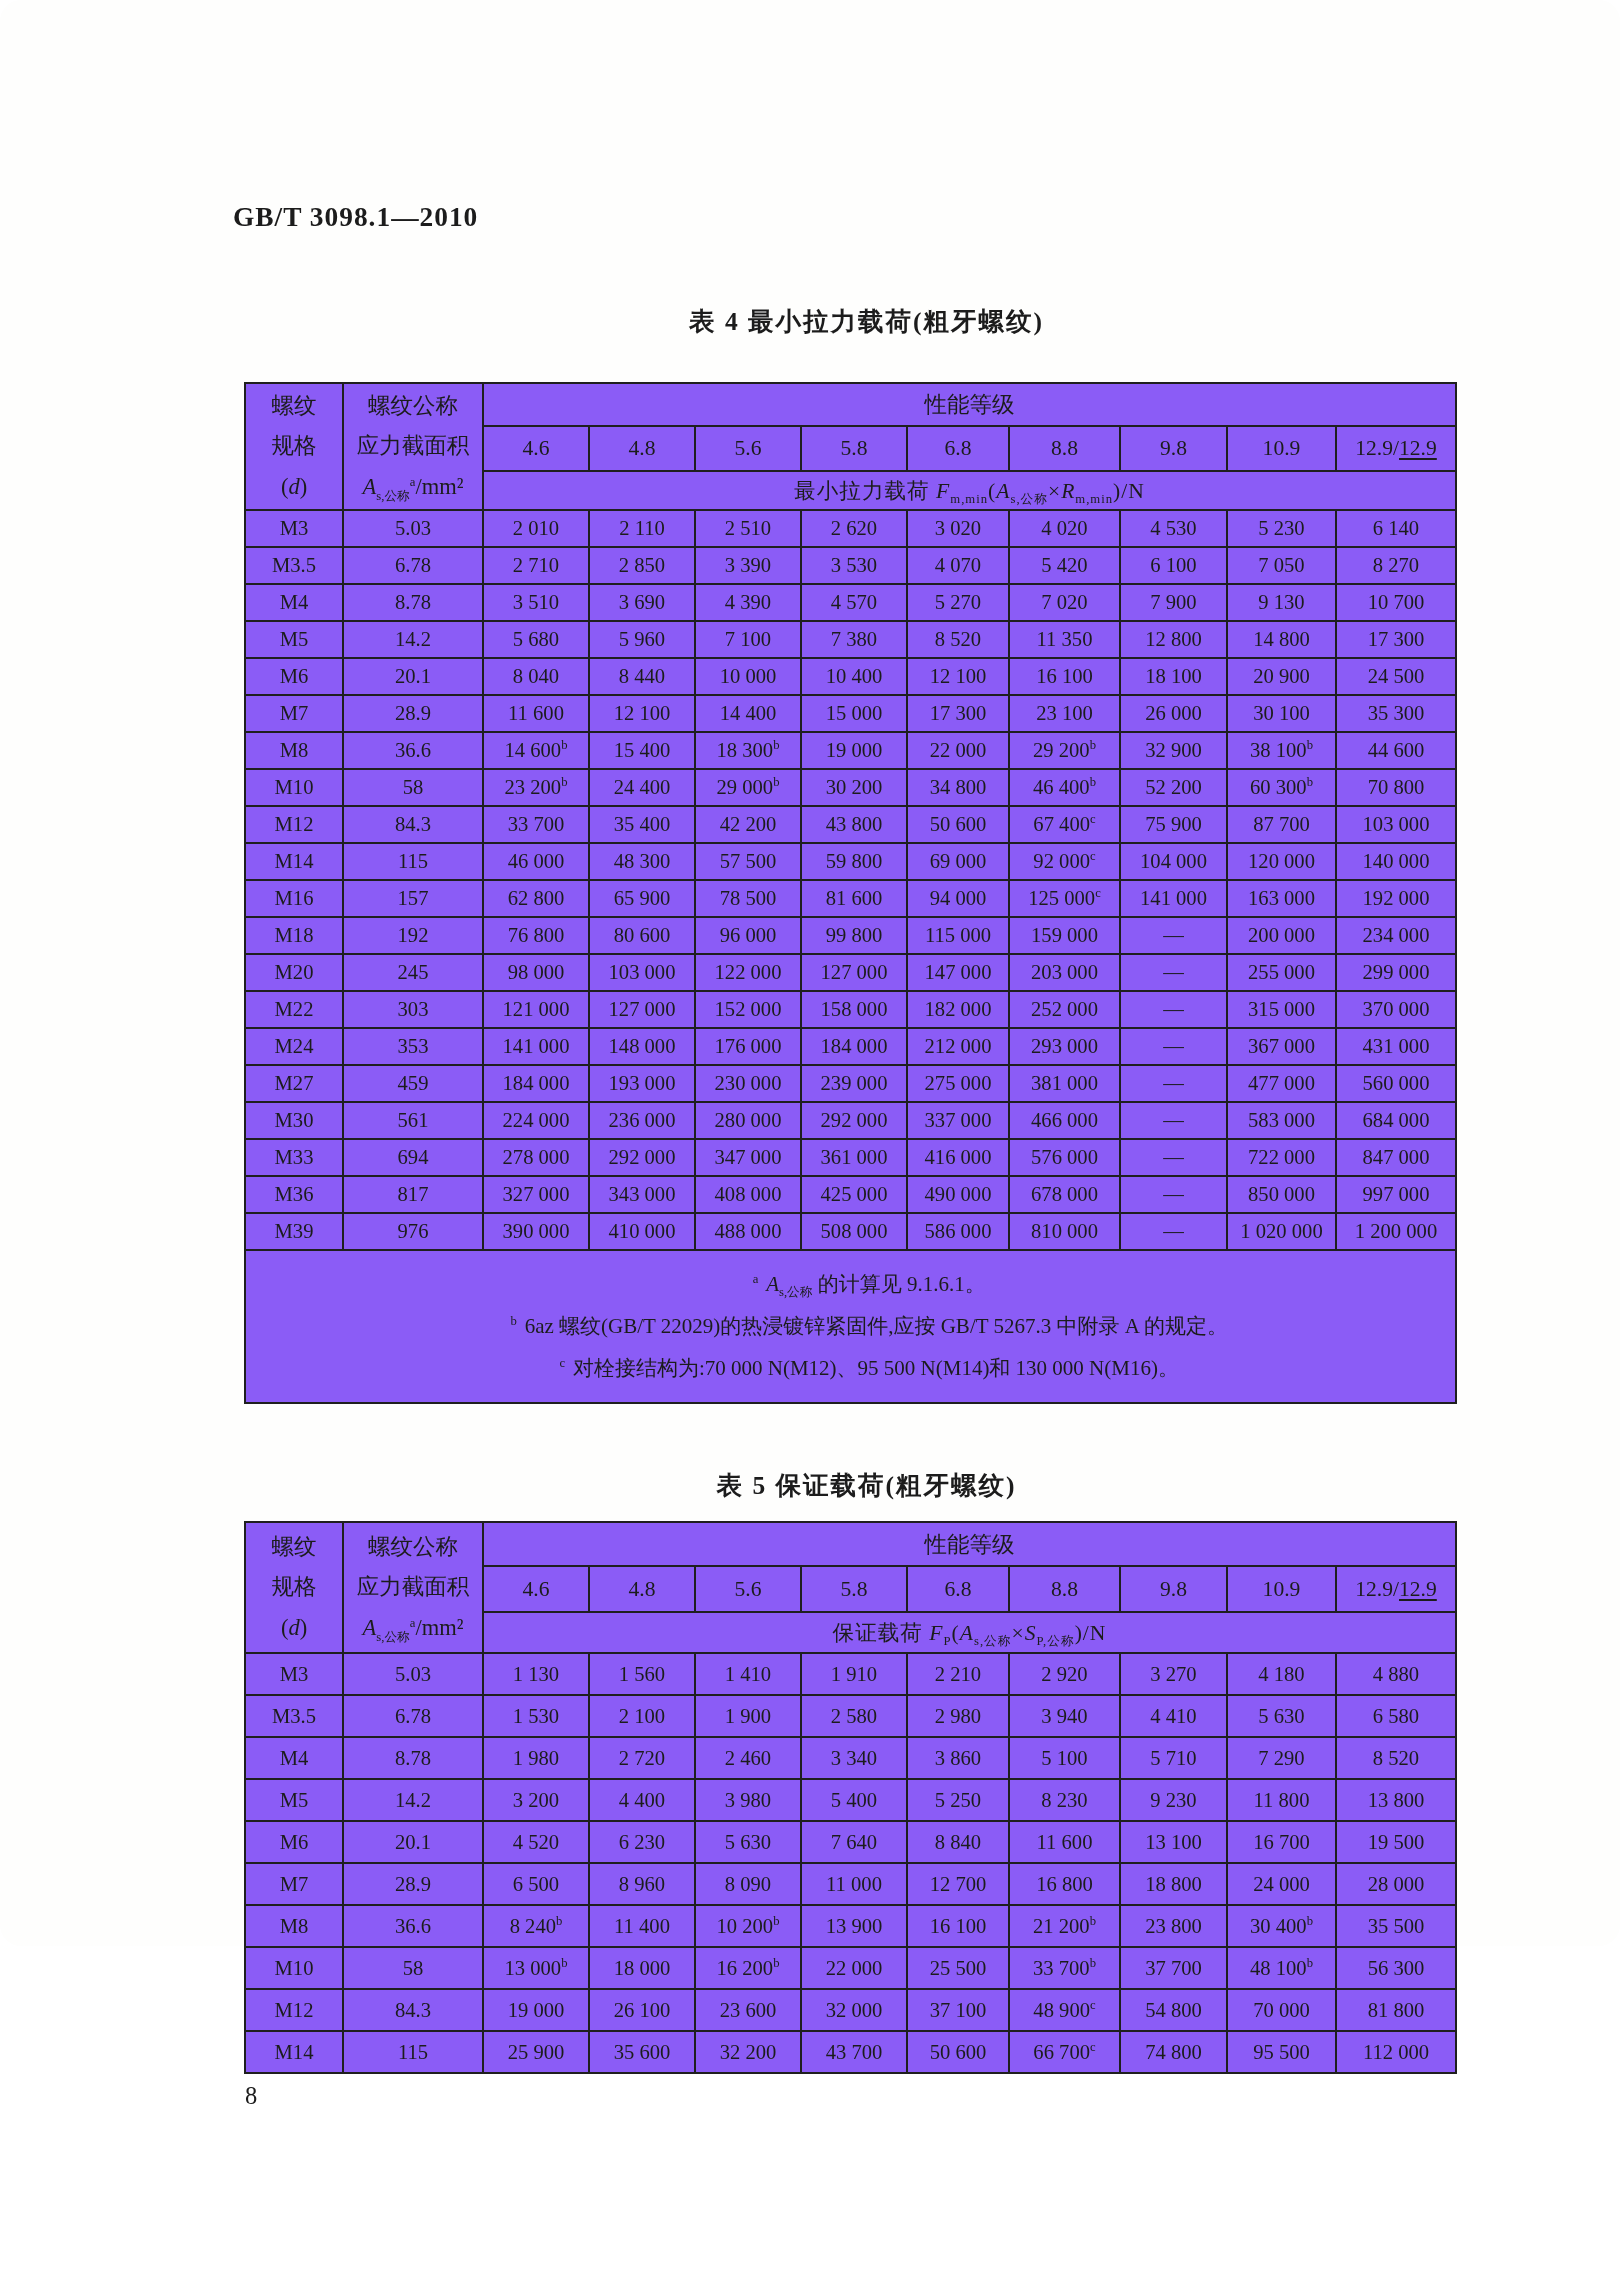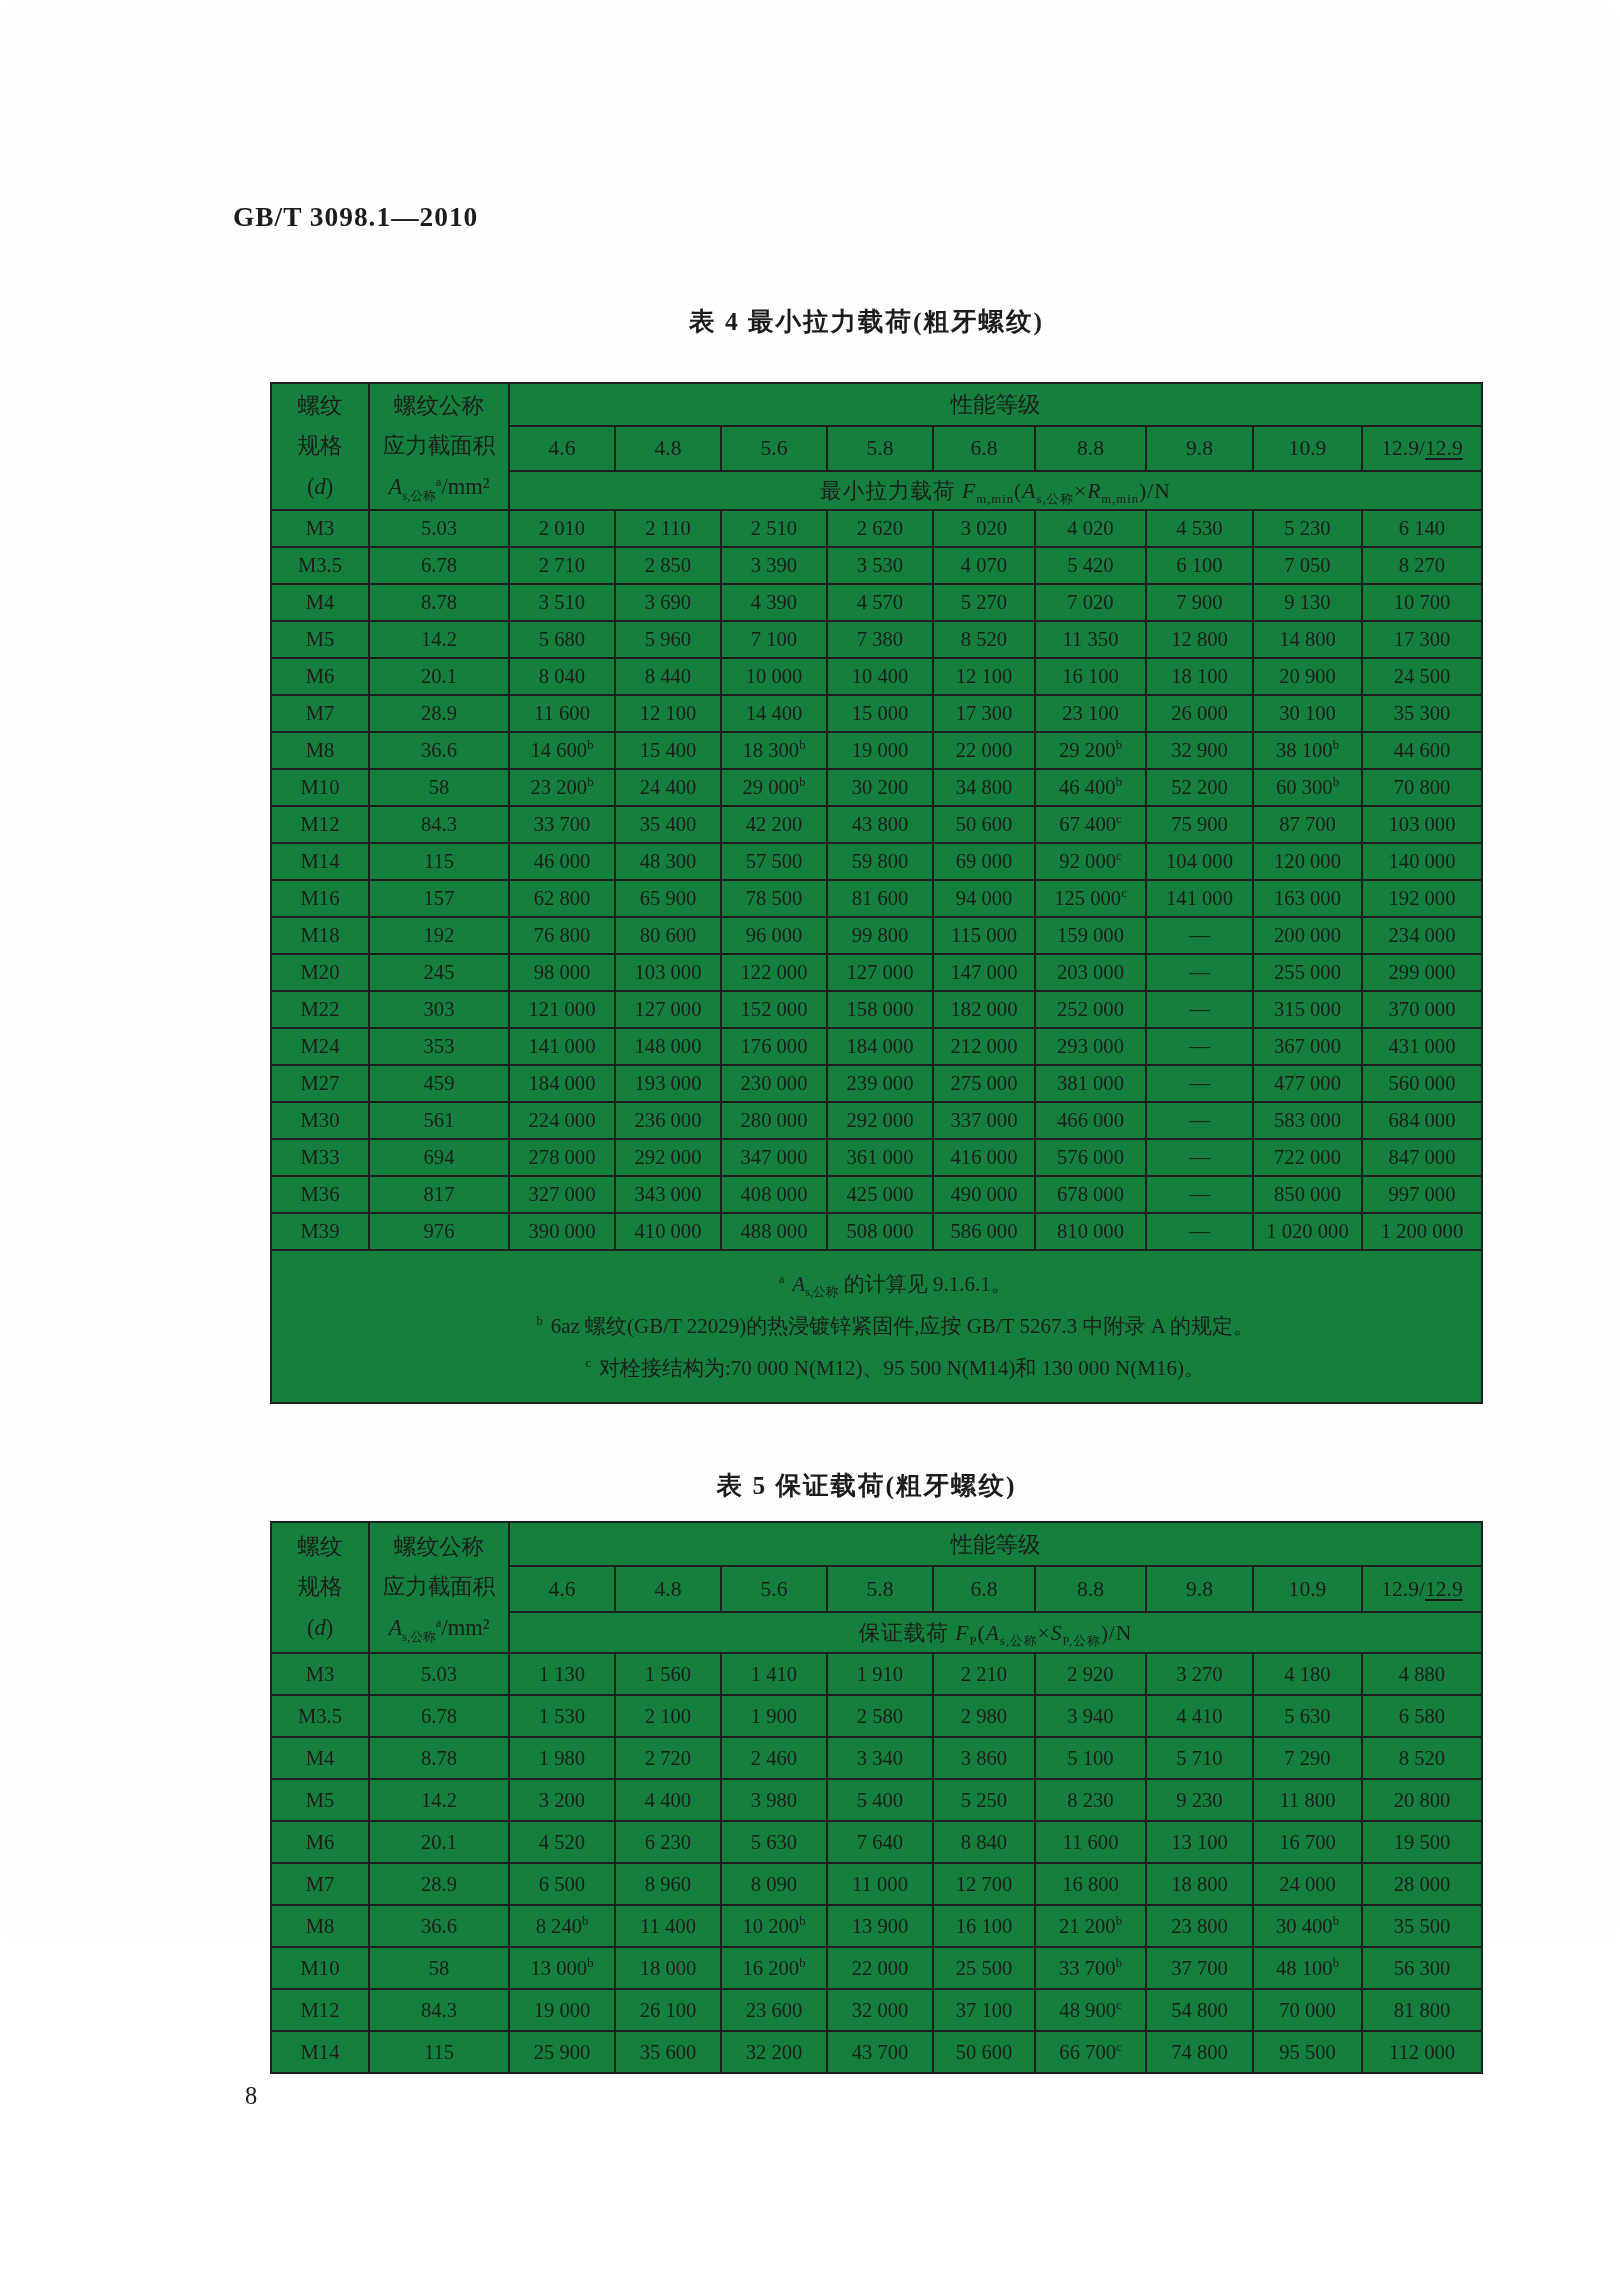--- a/index.html
+++ b/index.html
@@ -16,23 +16,23 @@
     font-size:27.4px;font-weight:bold;letter-spacing:1px;
   }
   .caption{
     position:absolute;left:262px;width:1209px;
     text-align:center;font-size:25.5px;font-weight:bold;
     letter-spacing:2px;
   }
   .caption4{top:304px;}
   .caption5{top:1468px;}
   table.std{
-    position:absolute;left:270px;
+    position:absolute;left:244px;
     border-collapse:collapse;table-layout:fixed;
-    background:#15803d;border:2.9px solid #161616;
+    background:#8b5cf6;border:2.9px solid #161616;
   }
   #table4{top:382px;}
   #table5{top:1521px;}
   table.std td{
     border:2px solid #1f1f1f;
     text-align:center;vertical-align:middle;
     font-size:20.6px;padding:0 2px;overflow:hidden;
     white-space:nowrap;
   }
   table.std thead td{font-size:22.5px;}
@@ -471,21 +471,21 @@
           <td>M5</td>
           <td>14.2</td>
           <td>3 200</td>
           <td>4 400</td>
           <td>3 980</td>
           <td>5 400</td>
           <td>5 250</td>
           <td>8 230</td>
           <td>9 230</td>
           <td>11 800</td>
-          <td>20 800</td>
+          <td>13 800</td>
         </tr>
         <tr>
           <td>M6</td>
           <td>20.1</td>
           <td>4 520</td>
           <td>6 230</td>
           <td>5 630</td>
           <td>7 640</td>
           <td>8 840</td>
           <td>11 600</td>

